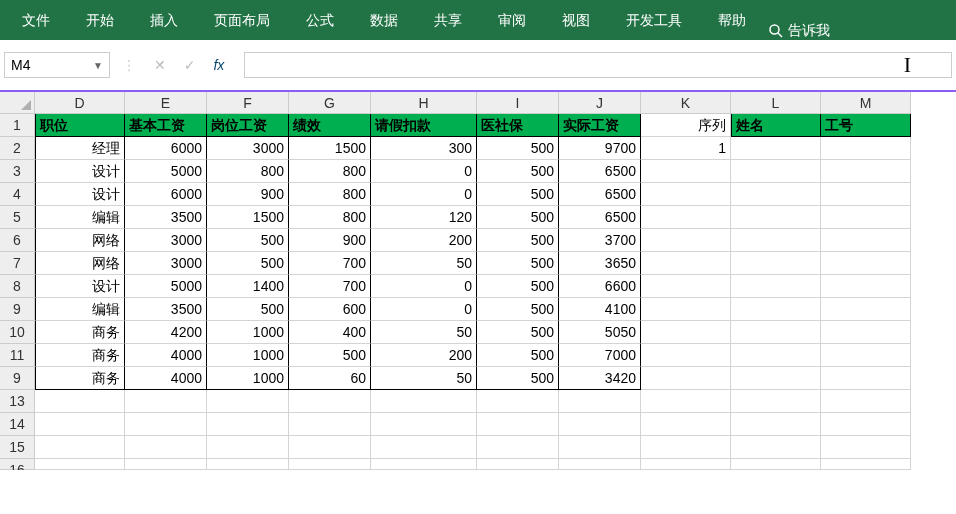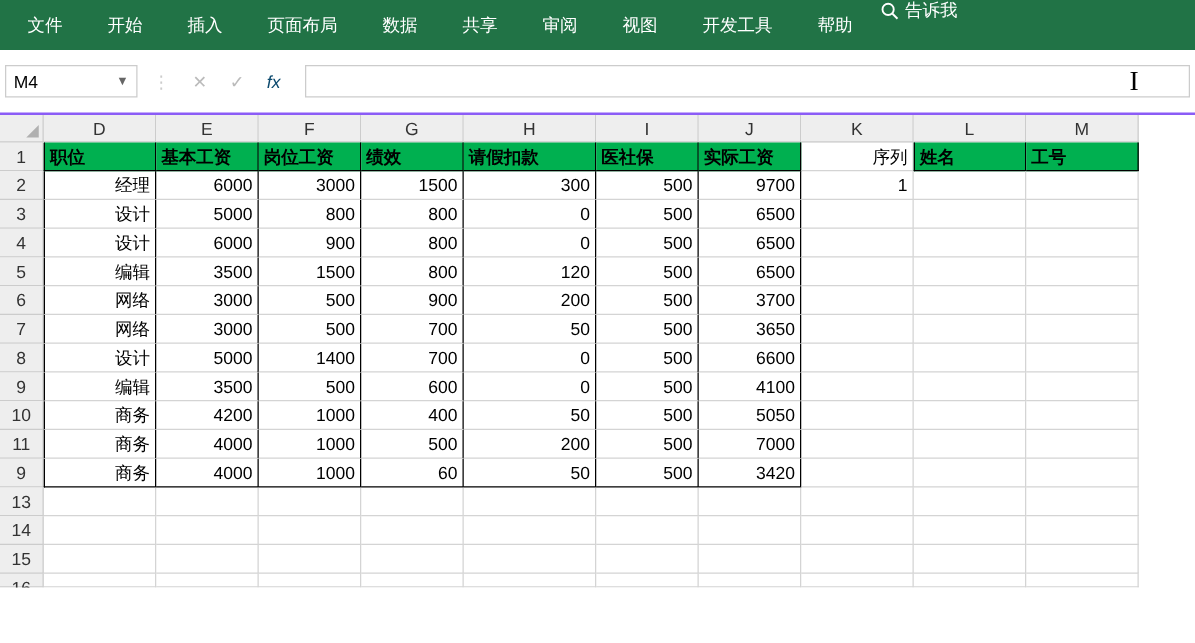--- a/index.html
+++ b/index.html
@@ -1,18 +1,18 @@
 <!DOCTYPE html>
 <html><head>
 <meta charset="utf-8">
 <style>
 * { box-sizing: border-box; margin: 0; padding: 0; }
 body { font-family: "Microsoft YaHei", Arial, sans-serif; font-size: 14px; background: #fff; width: 956px; height: 514px; overflow: hidden; }
 
-.ribbon { background: #217346; height: 40px; display: flex; align-items: flex-start; padding: 0 4px; color: #fff; }
+.ribbon { background: #217346; height: 40px; display: flex; align-items: flex-end; padding: 0 4px; color: #fff; }
 .ribbon-tab { padding: 0 18px; height: 40px; line-height: 40px; cursor: pointer; white-space: nowrap; }
 .ribbon-search { display: flex; align-items: center; padding: 0 4px; }
 .ribbon-search svg { margin-right: 4px; }
 
 .formula-bar { height: 52px; display: flex; align-items: center; border-bottom: 2px solid #8b5cf6; padding: 6px 4px; }
 .name-box { width: 106px; height: 26px; border: 1px solid #ccc; padding: 2px 6px; background: #fff; display: flex; align-items: center; justify-content: space-between; }
 .name-box-dd { color: #666; font-size: 10px; }
 .fb-btns { display: flex; align-items: center; padding: 0 12px; gap: 18px; color: #bbb; }
 .fb-btn { cursor: pointer; }
 .fx-label { font-style: italic; color: #0c4a6e; margin-right: 8px; }
@@ -50,20 +50,21 @@
 .truncated-row { height: 11px; overflow: hidden; }
 </style>
 </head>
 <body>
 
 <div class="ribbon">
   <div class="ribbon-tab">文件</div>
   <div class="ribbon-tab">开始</div>
   <div class="ribbon-tab">插入</div>
   <div class="ribbon-tab">页面布局</div>
+  <div class="ribbon-tab">公式</div>
   <div class="ribbon-tab">数据</div>
   <div class="ribbon-tab">共享</div>
   <div class="ribbon-tab">审阅</div>
   <div class="ribbon-tab">视图</div>
   <div class="ribbon-tab">开发工具</div>
   <div class="ribbon-tab">帮助</div>
   <div class="ribbon-search">
     <svg width="16" height="16" viewBox="0 0 16 16">
         <circle cx="6.5" cy="6.5" r="4.5" stroke="#fff" stroke-width="1.5" fill="none"></circle>
         <line x1="10" y1="10" x2="14" y2="14" stroke="#fff" stroke-width="1.5"></line>

